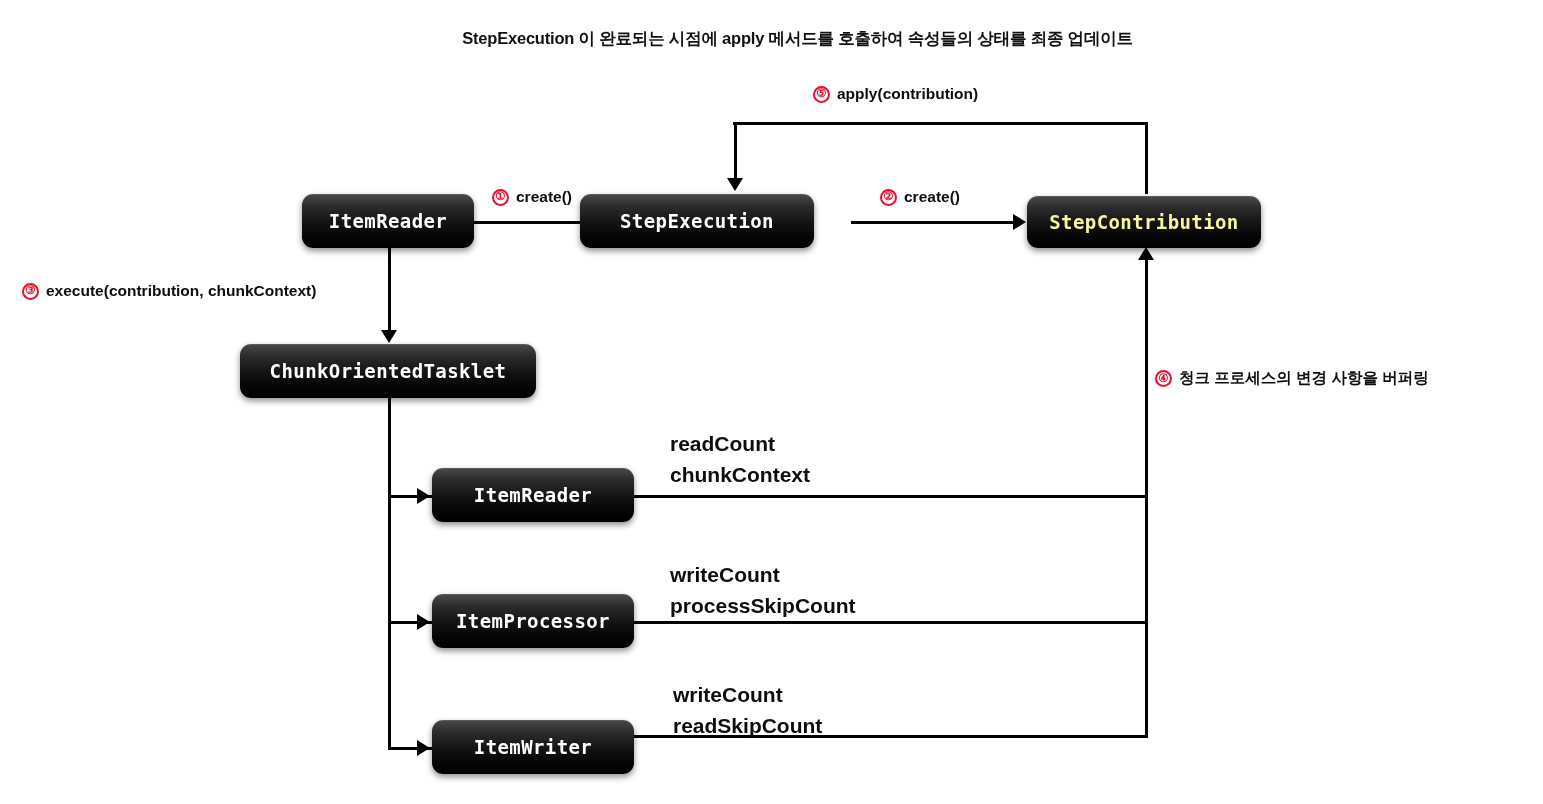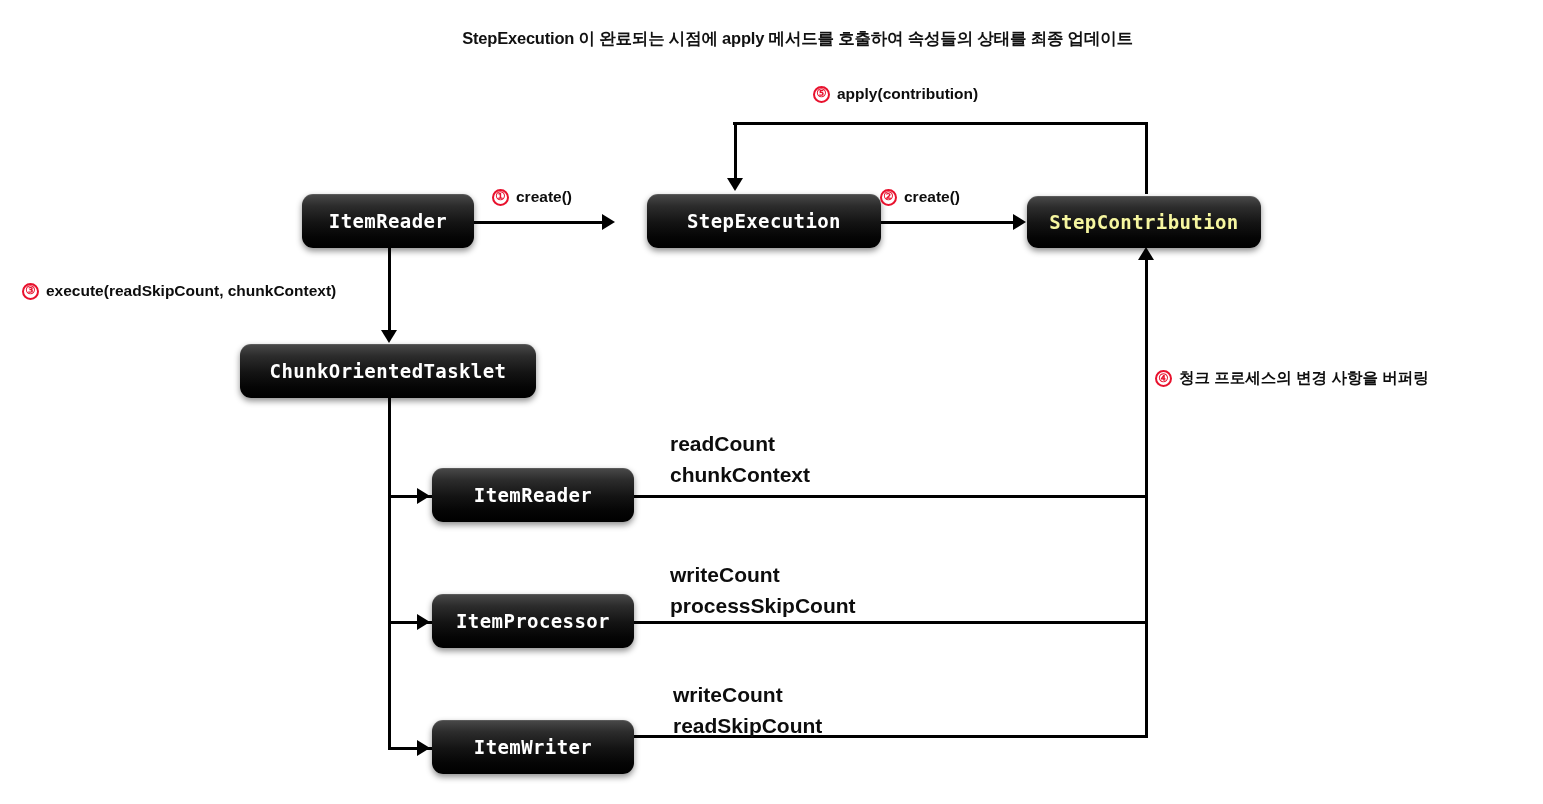--- a/index.html
+++ b/index.html
@@ -173,21 +173,21 @@
   <div class="line-h" style="left:632px; top:621px; width:516px;"></div>
   <div class="line-h" style="left:632px; top:735px; width:516px;"></div>
 
   <div class="line-v" style="left:1145px; top:256px; height:482px;"></div>
   <div class="arrow arrow-up" style="left:1138px; top:247px;"></div>
 
   <div class="node" style="left:302px; top:194px; width:172px; height:54px;">
     <span class="node-label">ItemReader</span>
   </div>
 
-  <div class="node" style="left:647px; top:194px; width:234px; height:54px;">
+  <div class="node" style="left:580px; top:194px; width:234px; height:54px;">
     <span class="node-label">StepExecution</span>
   </div>
 
   <div class="node" style="left:1027px; top:196px; width:234px; height:52px;">
     <span class="node-label accent">StepContribution</span>
   </div>
 
   <div class="node" style="left:240px; top:344px; width:296px; height:54px;">
     <span class="node-label">ChunkOrientedTasklet</span>
   </div>
@@ -209,21 +209,21 @@
     <span>create()</span>
   </div>
 
   <div class="anno" style="left:880px; top:188px;">
     <span class="circ-num">②</span>
     <span>create()</span>
   </div>
 
   <div class="anno" style="left:22px; top:282px;">
     <span class="circ-num">③</span>
-    <span>execute(readSkipCount, chunkContext)</span>
+    <span>execute(contribution, chunkContext)</span>
   </div>
 
   <div class="anno" style="left:1155px; top:368px;">
     <span class="circ-num">④</span>
     <span>청크 프로세스의 변경 사항을 버퍼링</span>
   </div>
 
   <div class="anno" style="left:813px; top:85px;">
     <span class="circ-num">⑤</span>
     <span>apply(contribution)</span>

